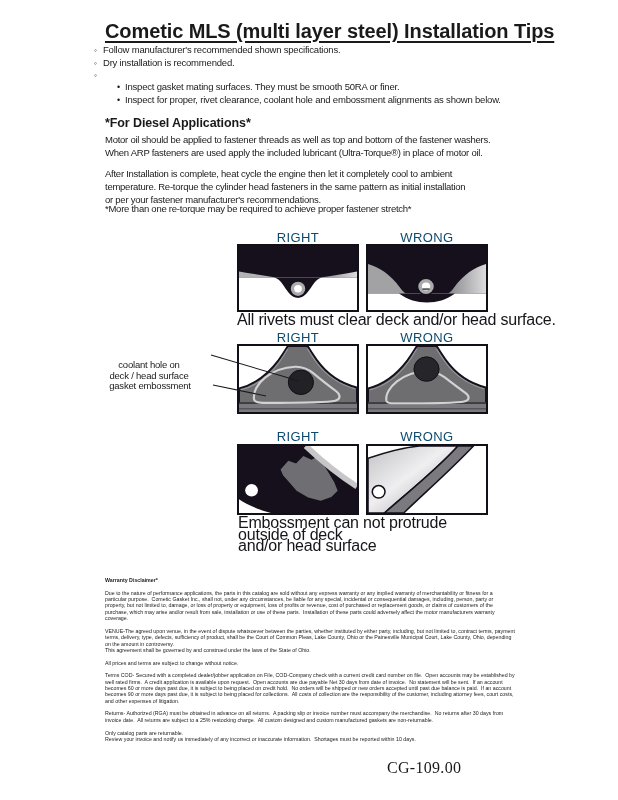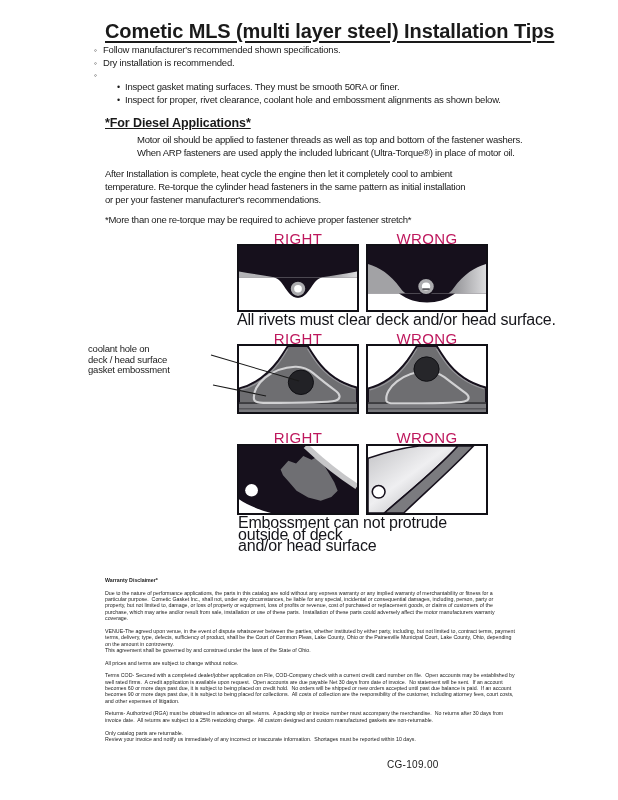--- a/index.html
+++ b/index.html
@@ -9,39 +9,39 @@
 
   .title{position:absolute;left:105px;top:20px;font-size:20px;font-weight:bold;
          text-decoration:underline;text-decoration-thickness:1.5px;text-underline-offset:3px;letter-spacing:-0.1px;}
 
   .tips{position:absolute;left:94px;top:44px;font-size:9.5px;letter-spacing:-0.2px;}
   .tips .li, .subtips .li{display:flex;line-height:12.6px;}
   .tips .marker{width:9px;font-size:8.5px;flex:0 0 9px;}
   .subtips{position:absolute;left:117px;top:81px;font-size:9.5px;letter-spacing:-0.2px;}
   .subtips .marker{width:8px;font-size:9px;flex:0 0 8px;}
 
-  .diesel-h{position:absolute;left:105px;top:116px;font-size:12.5px;font-weight:bold;letter-spacing:-0.1px;text-decoration:underline;}
+  .diesel-h{position:absolute;left:105px;top:116px;font-size:12.5px;font-weight:bold;letter-spacing:-0.1px;}
   .body-p{position:absolute;left:105px;width:430px;font-size:9.5px;line-height:12.8px;letter-spacing:-0.25px;}
-  .p1{top:134px;margin-left:32px;} .p2{top:168px;} .note{top:203px;margin-top:11px;}
+  .p1{top:134px;} .p2{top:168px;} .note{top:203px;}
 
-  .dlabel{position:absolute;width:122px;text-align:center;font-size:15px;letter-spacing:0.4px;color:#be185d;}
+  .dlabel{position:absolute;width:122px;text-align:center;font-size:13px;letter-spacing:0.4px;color:#0c4a6e;}
   .panel{position:absolute;box-sizing:border-box;border:2px solid #111016;background:#fff;}
   .caption{position:absolute;font-size:16px;letter-spacing:-0.2px;line-height:11.5px;color:#15151a;}
 
-  .anno{position:absolute;text-align:left;font-size:9.5px;line-height:11px;letter-spacing:-0.2px;}
+  .anno{position:absolute;text-align:center;font-size:9.5px;line-height:11px;letter-spacing:-0.2px;margin-top:16px;}
   .anno1{left:88px;top:343px;width:122px;}
   .anno2{left:88px;top:364px;width:124px;}
   .leader{position:absolute;left:0;top:0;pointer-events:none;}
 
   .legal{position:absolute;left:105px;top:577px;width:622px;font-size:8px;line-height:9.7px;
          transform:scale(0.659);transform-origin:0 0;color:#222;}
   .legal p{margin:0 0 9.5px 0;}
   .legal .lh{font-weight:bold;margin-bottom:10px;}
 
-  .code{position:absolute;left:387px;top:759px;font-size:10px;letter-spacing:0.3px;}
+  .code{position:absolute;left:387px;top:759px;font-size:16px;letter-spacing:0.3px;font-family:Liberation Serif, serif;}
 </style>
 </head>
 <body>
 
 <div class="page">
 
   <svg width="0" height="0" style="position:absolute" aria-hidden="true">
     <defs>
       <linearGradient id="gradWedgeR" x1="0" y1="0" x2="1" y2="0">
         <stop offset="0" stop-color="#86868a"></stop>

